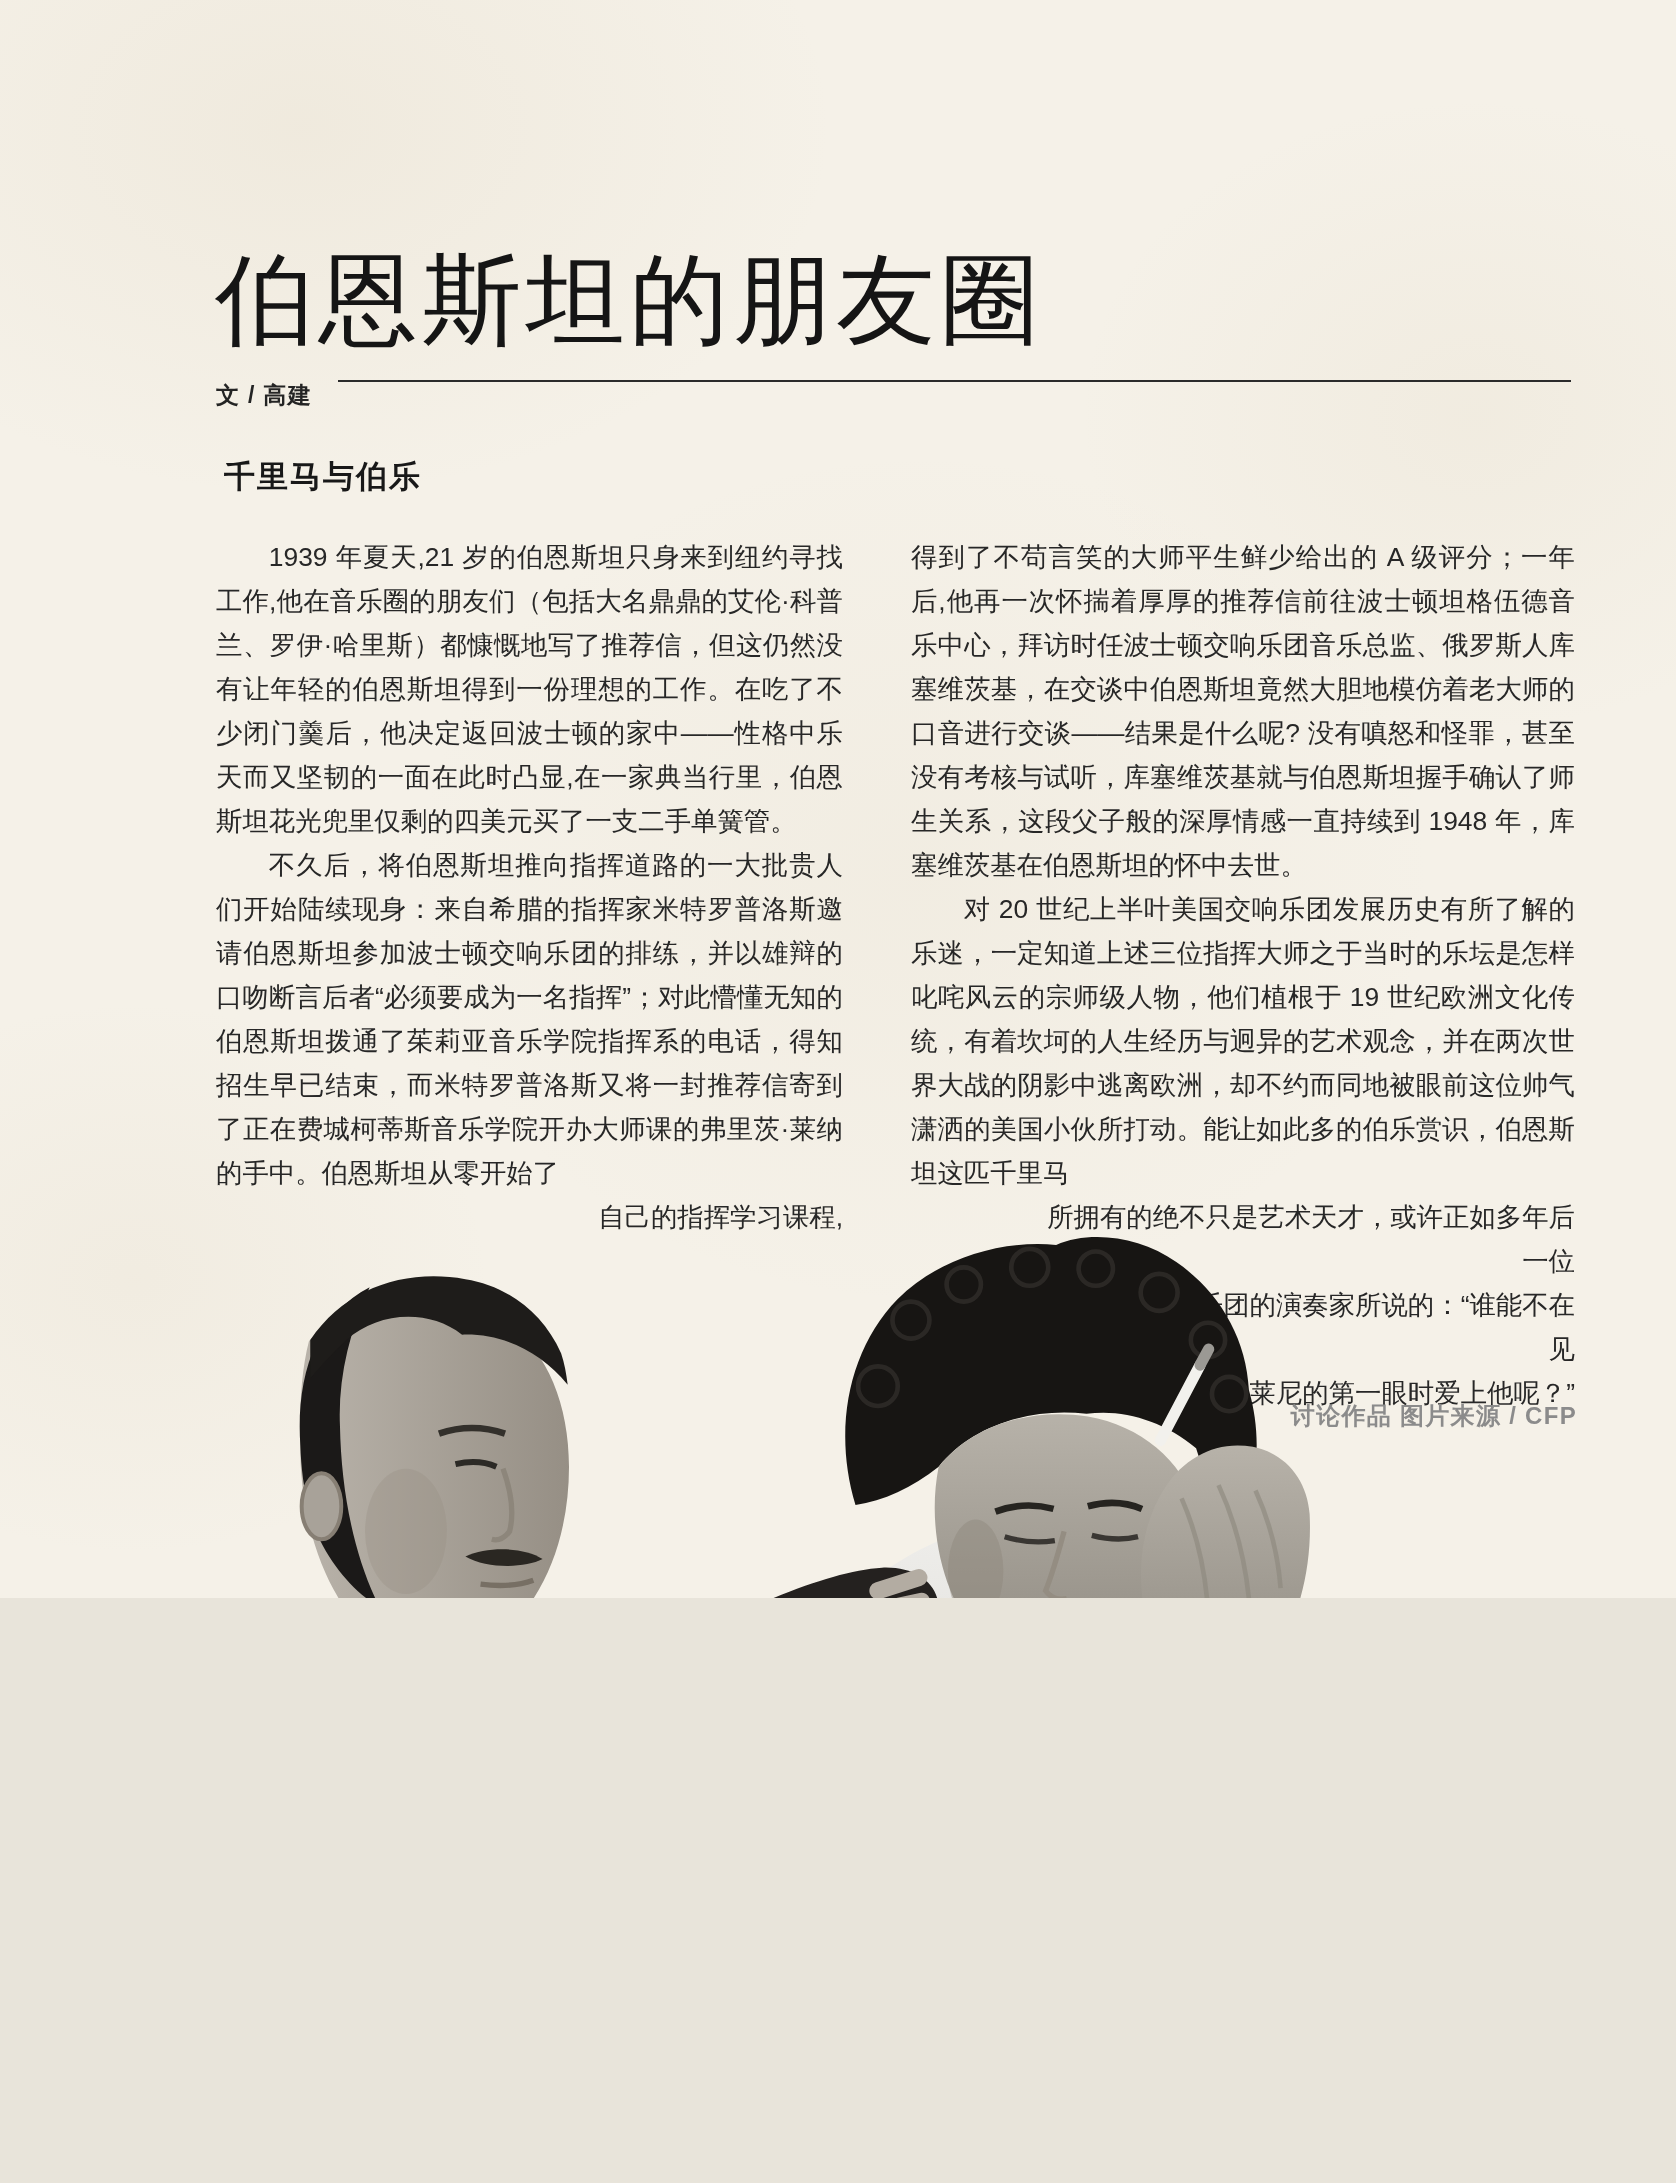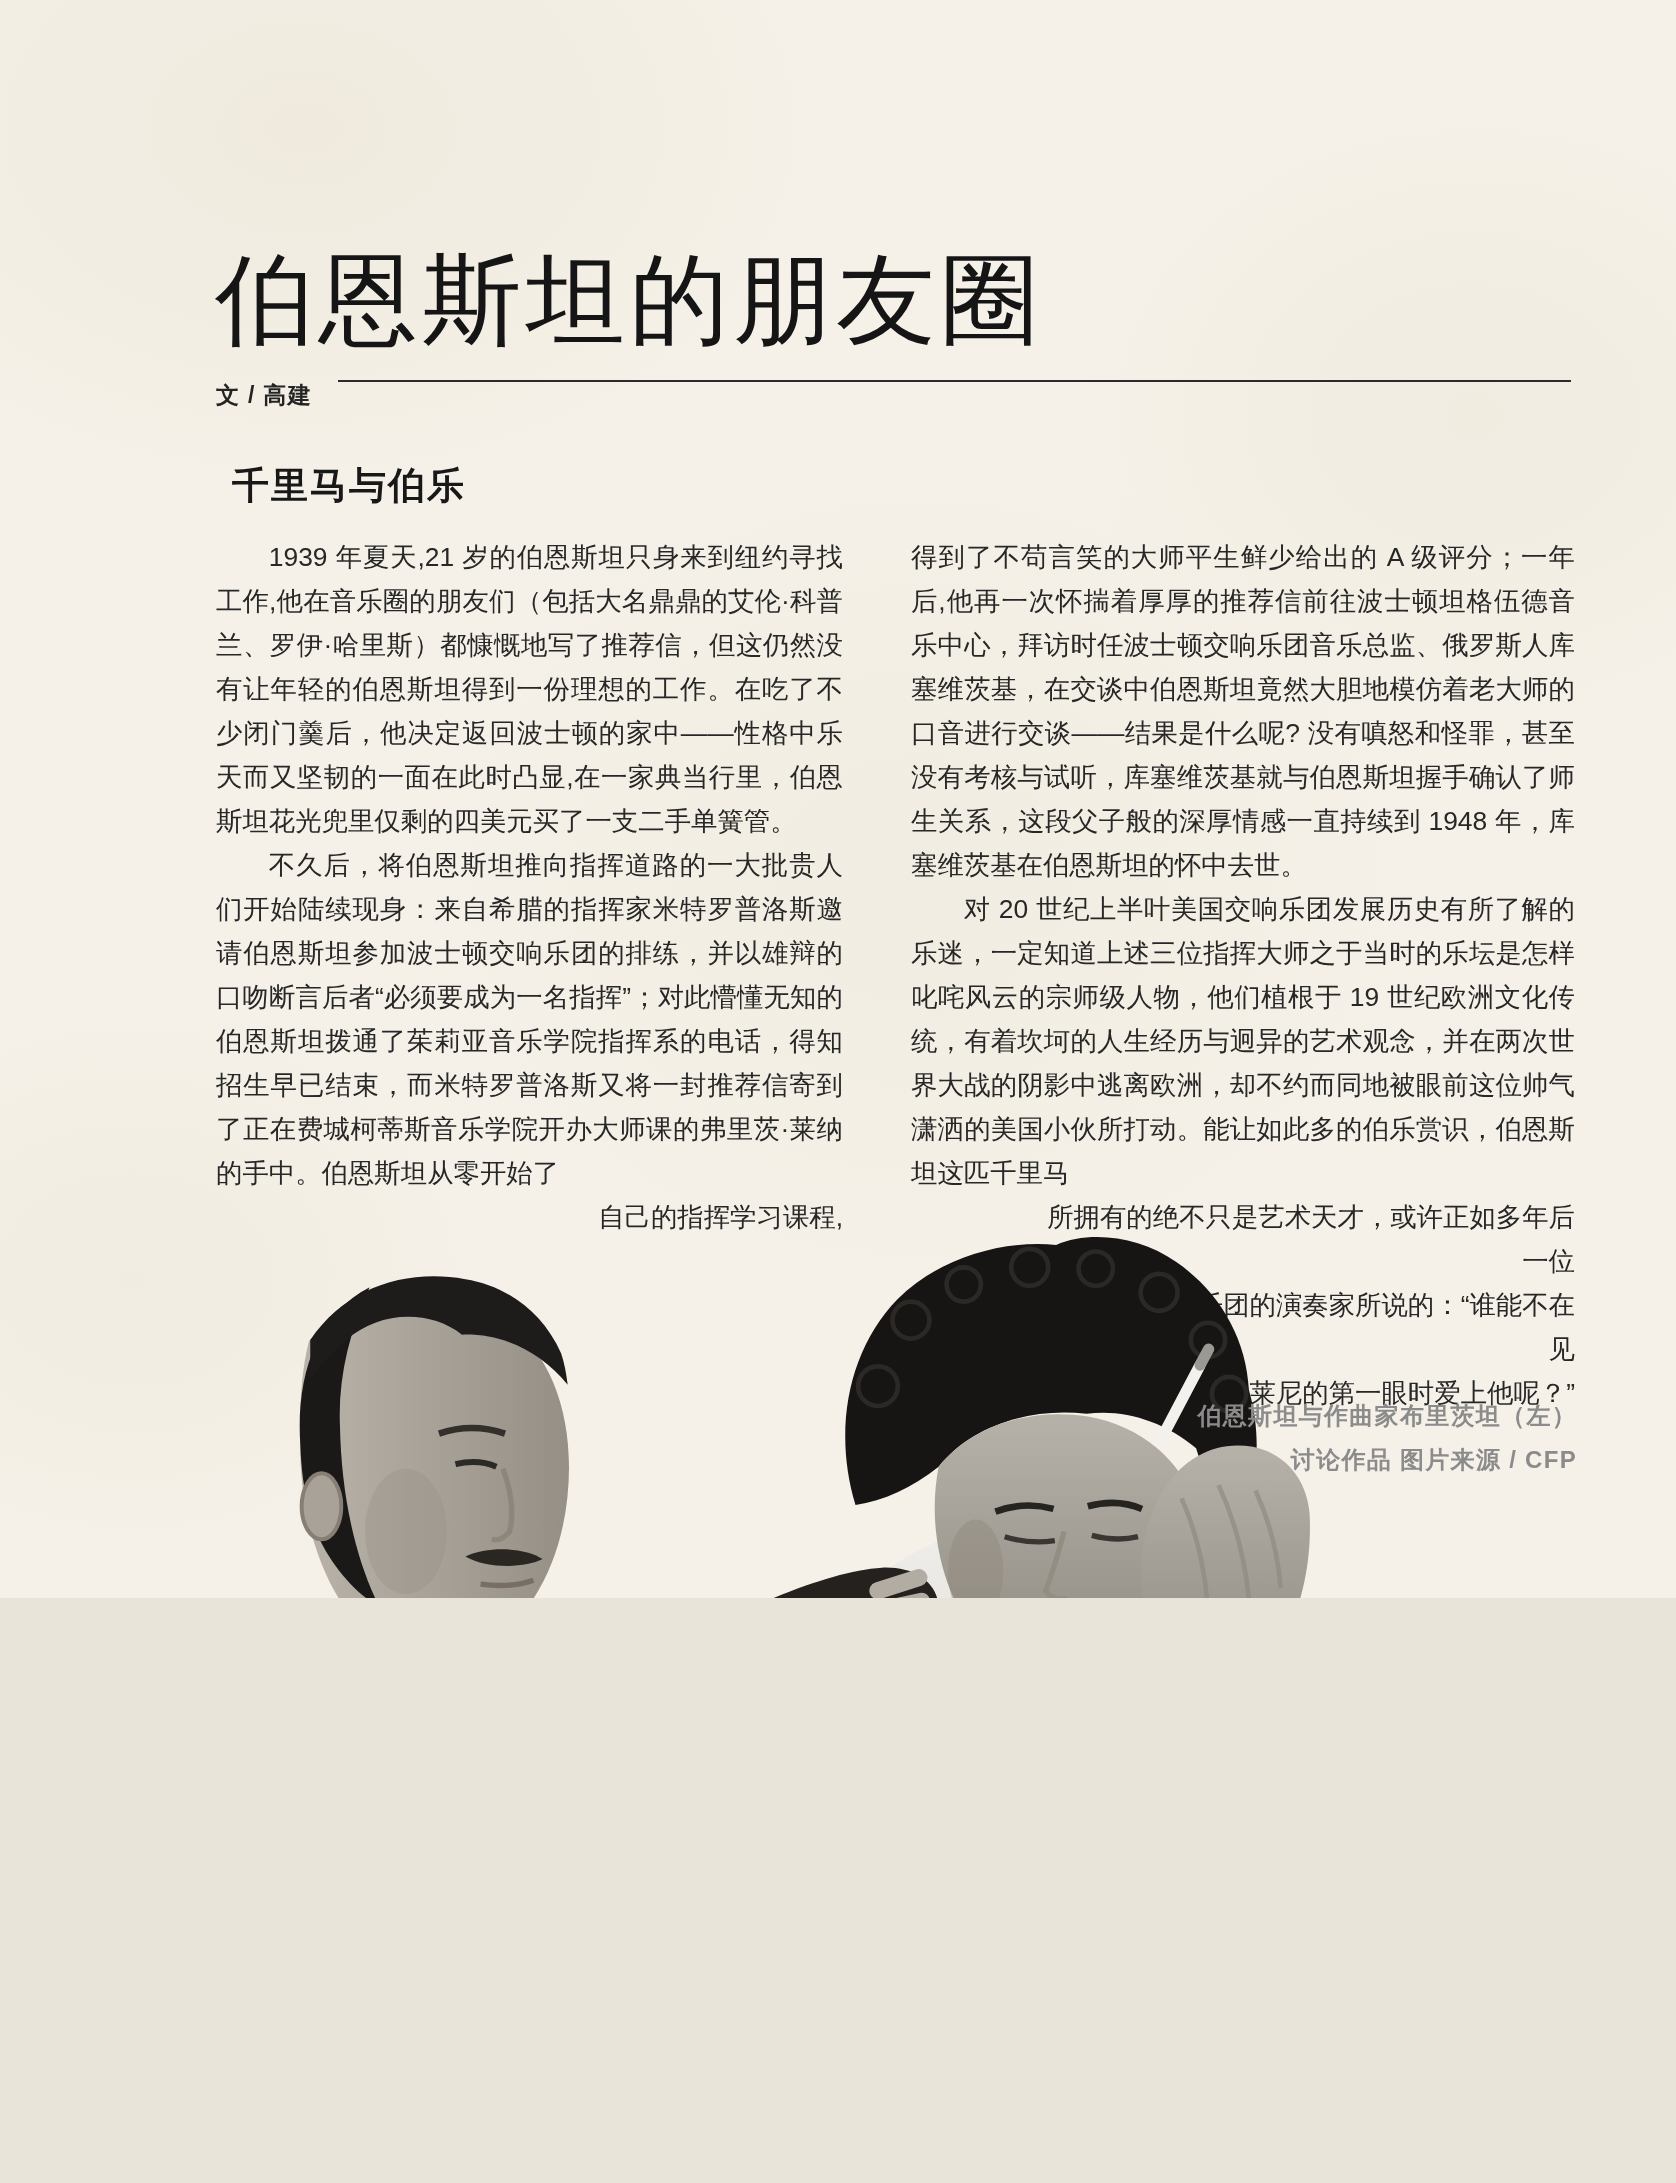--- a/index.html
+++ b/index.html
@@ -23,22 +23,22 @@
     font-size:99px;line-height:1.12;font-weight:400;
     letter-spacing:4.6px;color:#151515;white-space:nowrap;
   }
   .byline-row{
     position:absolute;left:216px;top:380px;width:1355px;
     display:flex;gap:26.4px;
   }
   .byline{font-size:23px;font-weight:600;color:#242424;letter-spacing:1.3px;white-space:nowrap;}
   .byline-rule{flex:1;height:2px;background:#2b2b2b;}
   .section-heading{
-    position:absolute;left:232px;top:430px;
-    font-size:37px;font-weight:700;color:#181818;letter-spacing:2px;
+    position:absolute;left:224px;top:430px;
+    font-size:31px;font-weight:700;color:#181818;letter-spacing:2px;
   }
   .col{
     position:absolute;top:535px;
     font-size:26.4px;line-height:44px;text-align:justify;
     color:#272727;
   }
   .col p{margin:0;}
   .col-left{left:216px;width:627px;}
   .col-right{left:911px;width:664px;}
   .indent{text-indent:2em;}
@@ -207,21 +207,20 @@
       <g>
         <path d="M1742,628 C1718,546 1726,462 1766,402 C1796,356 1846,332 1898,342 C1948,352 1980,392 1984,444 C1988,524 1968,604 1928,664 C1890,718 1830,734 1782,706 C1758,690 1746,662 1742,628 Z" fill="url(#gSkinR)"></path>
         <path d="M1790,420 C1812,470 1826,530 1830,590 M1846,400 C1870,452 1886,512 1892,572 M1902,408 C1922,452 1936,504 1940,556" stroke="#8e887e" stroke-width="7" fill="none" opacity="0.65"></path>
         <line x1="1758" y1="332" x2="1818" y2="218" stroke="#f2f1ed" stroke-width="17" stroke-linecap="round"></line>
         <line x1="1818" y1="218" x2="1831" y2="194" stroke="#9b9994" stroke-width="17" stroke-linecap="round"></line>
       </g>
     </svg>
   </div>
 
   <div class="photo-caption">
-    <div>伯恩斯坦与作曲家布里茨坦（左）</div>
     <div>讨论作品  图片来源 / CFP</div>
   </div>
 
   <div class="page-footer">
     <span>NCPA</span>
     <span>35</span>
   </div>
 
 </div>
 

